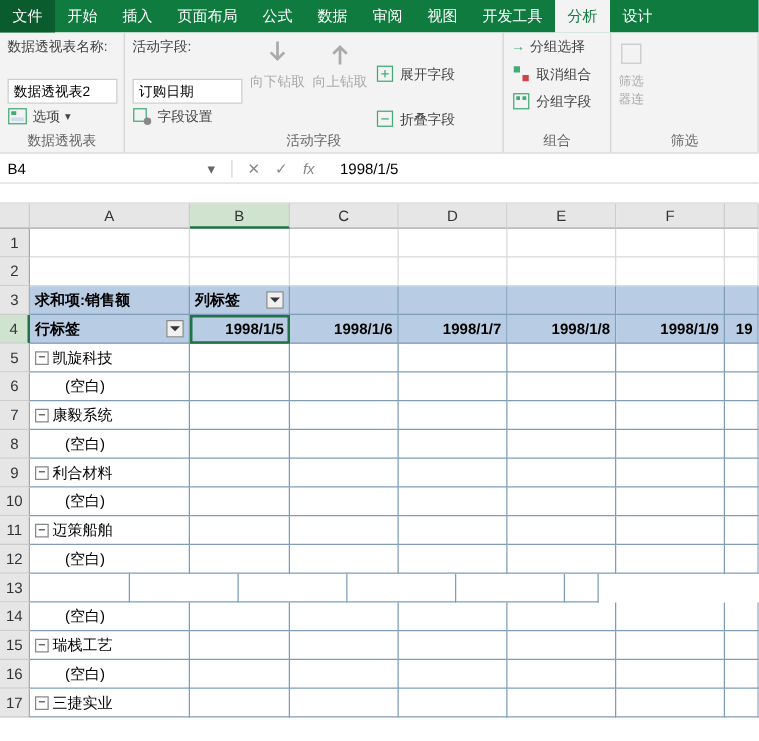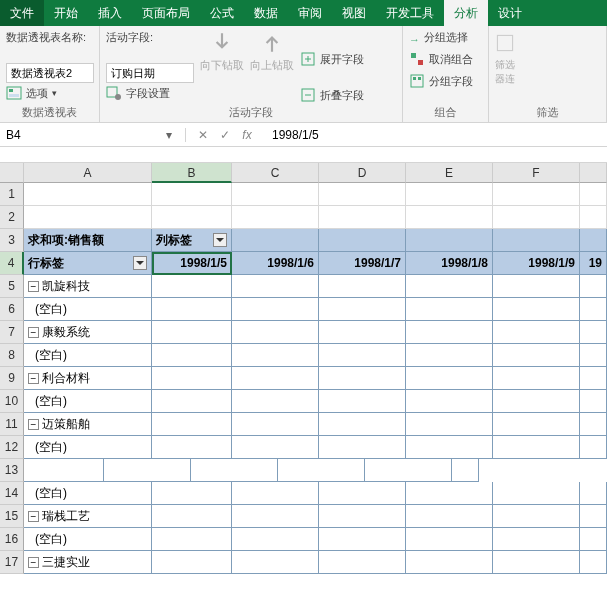--- a/index.html
+++ b/index.html
@@ -47,21 +47,21 @@
 .rowh { width: 24px; background: #e6e6e6; border-right: 1px solid #aaa; border-bottom: 1px solid #ccc; text-align: center; font-size: 12px; color: #333; line-height: 22px; }
 .rowh.sel { background: #cfe3cf; border-right: 2px solid #217346; }
 .cell { border-right: 1px solid #d8d8d8; border-bottom: 1px solid #d8d8d8; height: 23px; line-height: 23px; padding: 0 4px; font-size: 12px; overflow: hidden; white-space: nowrap; }
 .cell.pvh { background: #b8cce4; font-weight: bold; border-right: 1px solid #7f9db9; border-bottom: 1px solid #7f9db9; }
 .cell.pvd { border-right: 1px solid #7f9db9; border-bottom: 1px solid #7f9db9; }
 .cell.r { text-align: right; }
 .cell.active { outline: 2px solid #217346; outline-offset: -2px; }
 .dd-btn { float: right; width: 14px; height: 14px; border: 1px solid #888; background: #f0f0f0; margin-top: 4px; display: flex; align-items: center; justify-content: center; cursor: pointer; }
 .dd-btn::after { content: ""; border: 4px solid transparent; border-top-color: #333; margin-top: 3px; }
 .collapse { display: inline-block; width: 11px; height: 11px; border: 1px solid #888; line-height: 9px; text-align: center; font-size: 10px; margin-right: 3px; background: #fff; cursor: pointer; vertical-align: middle; }
-.indent { padding-left: 11px; }
+.indent { padding-left: 28px; }
 
 .wA { width: 128px; } .wB { width: 80px; } .wC { width: 87px; } .wD { width: 87px; } .wE { width: 87px; } .wF { width: 87px; } .wG { width: 27px; }
 </style>
 </head>
 <body>
 
 <div class="tabs" id="tabs">
     <div class="tab file">文件</div>
     <div class="tab">开始</div>
     <div class="tab">插入</div>

